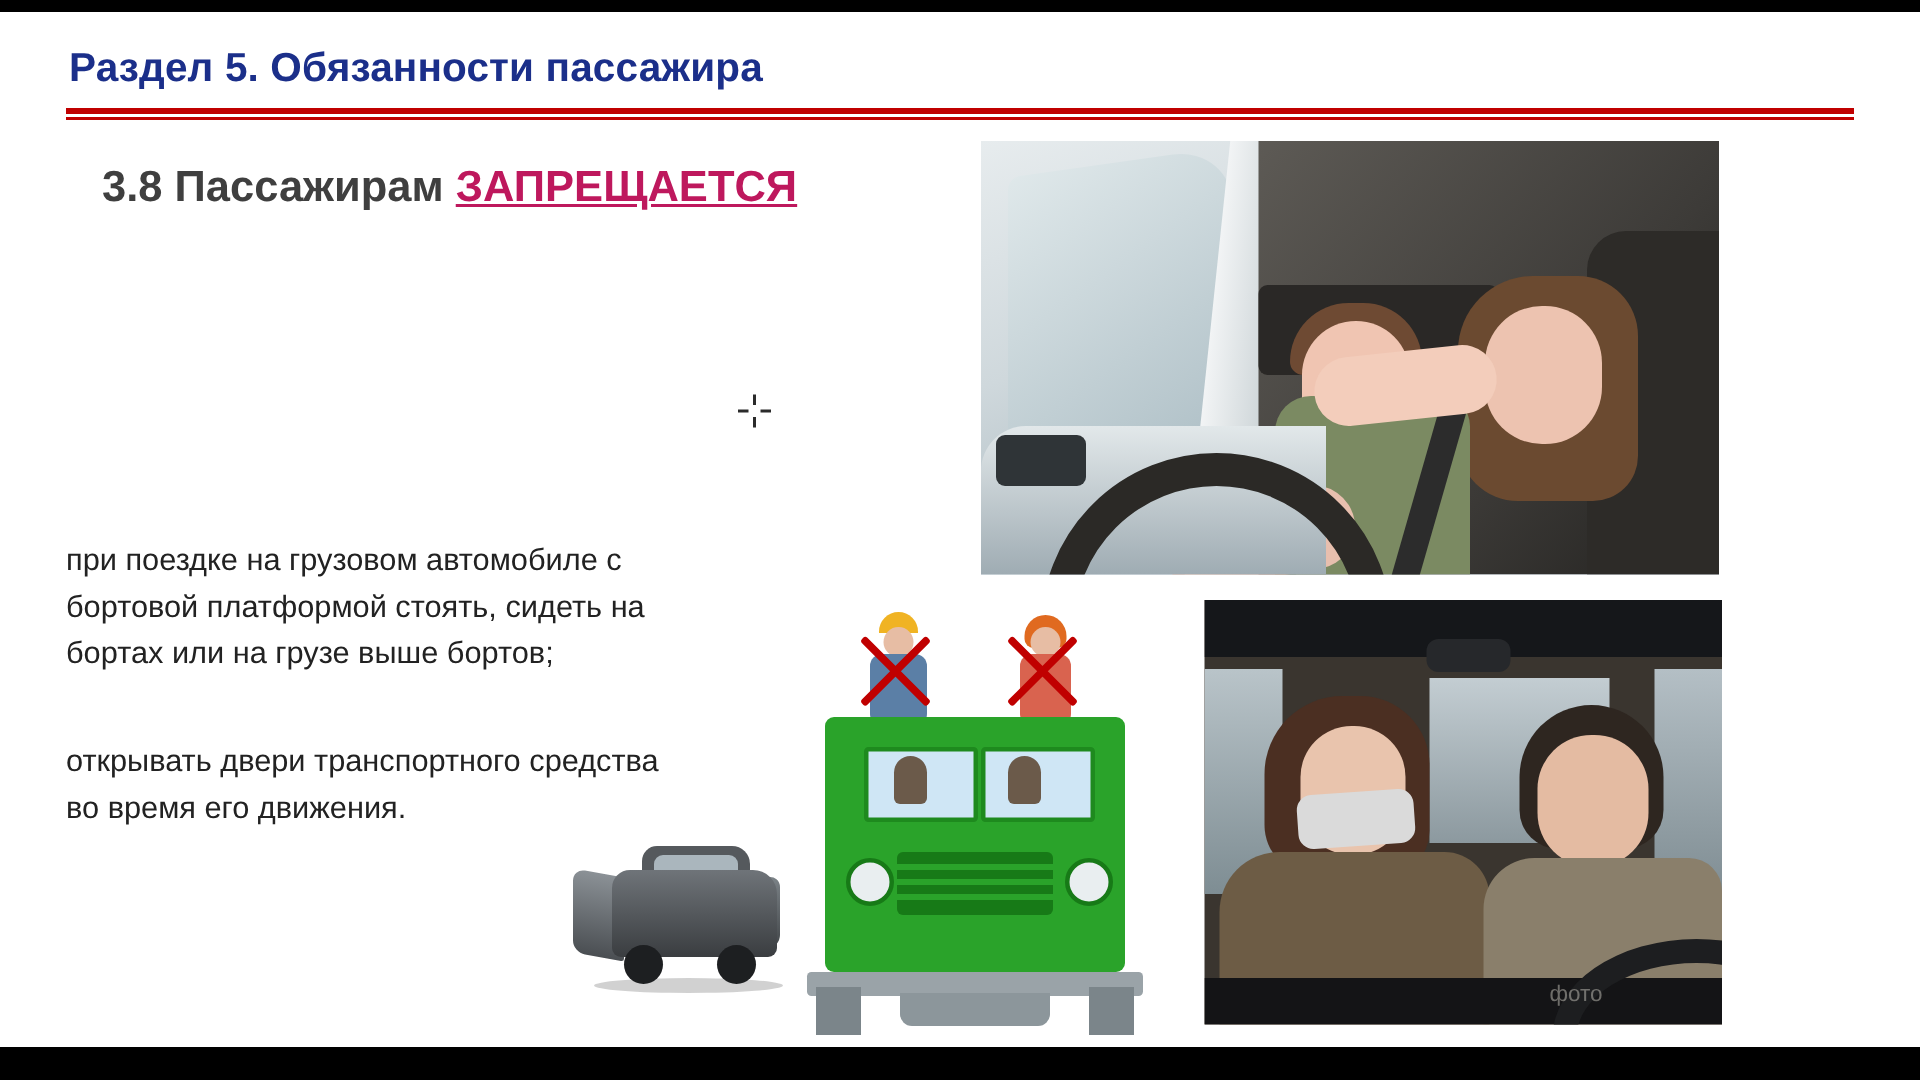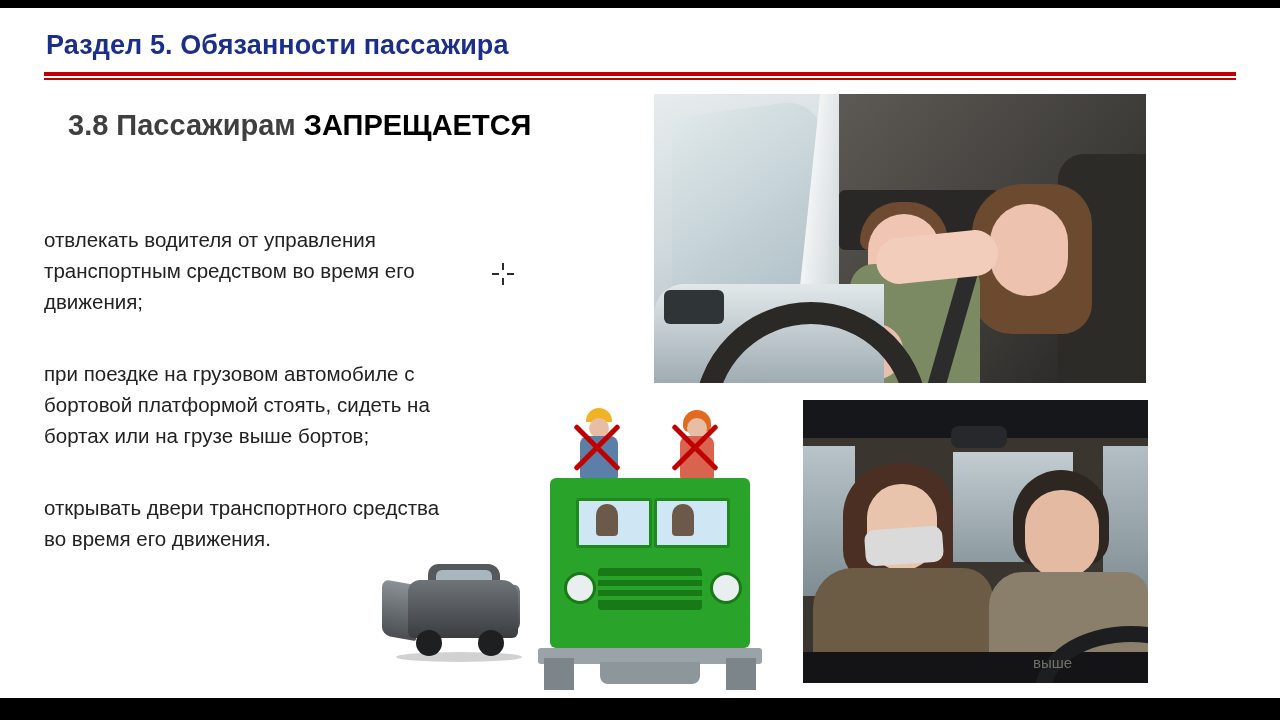--- a/index.html
+++ b/index.html
@@ -69,21 +69,22 @@
   .subtitle {
     position: absolute;
     left: 68px;
     top: 101px;
     font-size: 29px;
     font-weight: bold;
     color: #3f3f3f;
     white-space: nowrap;
   }
   .subtitle .ban {
-    color: #000000;
+    color: #be185d;
+    text-decoration: underline;
   }
 
   
   .para {
     position: absolute;
     font-size: 20.5px;
     line-height: 31px;
     color: #222222;
     white-space: pre-line;
   }
@@ -431,23 +432,20 @@
   <div class="slide">
 
     <div class="header-title">Раздел 5. Обязанности пассажира</div>
     <div class="header-rule-thick"></div>
     <div class="header-rule-thin"></div>
 
     <div class="subtitle">
       <span>3.8 Пассажирам </span><span class="ban">ЗАПРЕЩАЕТСЯ</span>
     </div>
 
-    <div class="para" id="para-1">отвлекать водителя от управления
-транспортным средством во время его
-движения;</div>
     <div class="para" id="para-3">открывать двери транспортного средства
 во время его движения.</div>
     <div class="para" id="para-2">при поездке на грузовом автомобиле с
 бортовой платформой стоять, сидеть на
 бортах или на грузе выше бортов;</div>
 
     <div class="cursor">
       <div class="h"></div>
       <div class="v"></div>
       <div class="gap"></div>
@@ -481,21 +479,21 @@
       <div class="p2-mirror"></div>
       <div class="p2-woman-hair"></div>
       <div class="p2-woman-face"></div>
       <div class="p2-mask"></div>
       <div class="p2-woman-coat"></div>
       <div class="p2-man-hair"></div>
       <div class="p2-man-face"></div>
       <div class="p2-man-coat"></div>
       <div class="p2-dash"></div>
       <div class="p2-wheel"></div>
-      <div class="p2-watermark">выше</div>
+      <div class="p2-watermark">фото</div>
     </div>
 
     <div class="truck">
       <div class="tr-person-a">
         <div class="tp-helmet"></div>
         <div class="tp-head"></div>
         <div class="tp-body-a"></div>
       </div>
       <div class="tr-person-b">
         <div class="tp-hair"></div>

